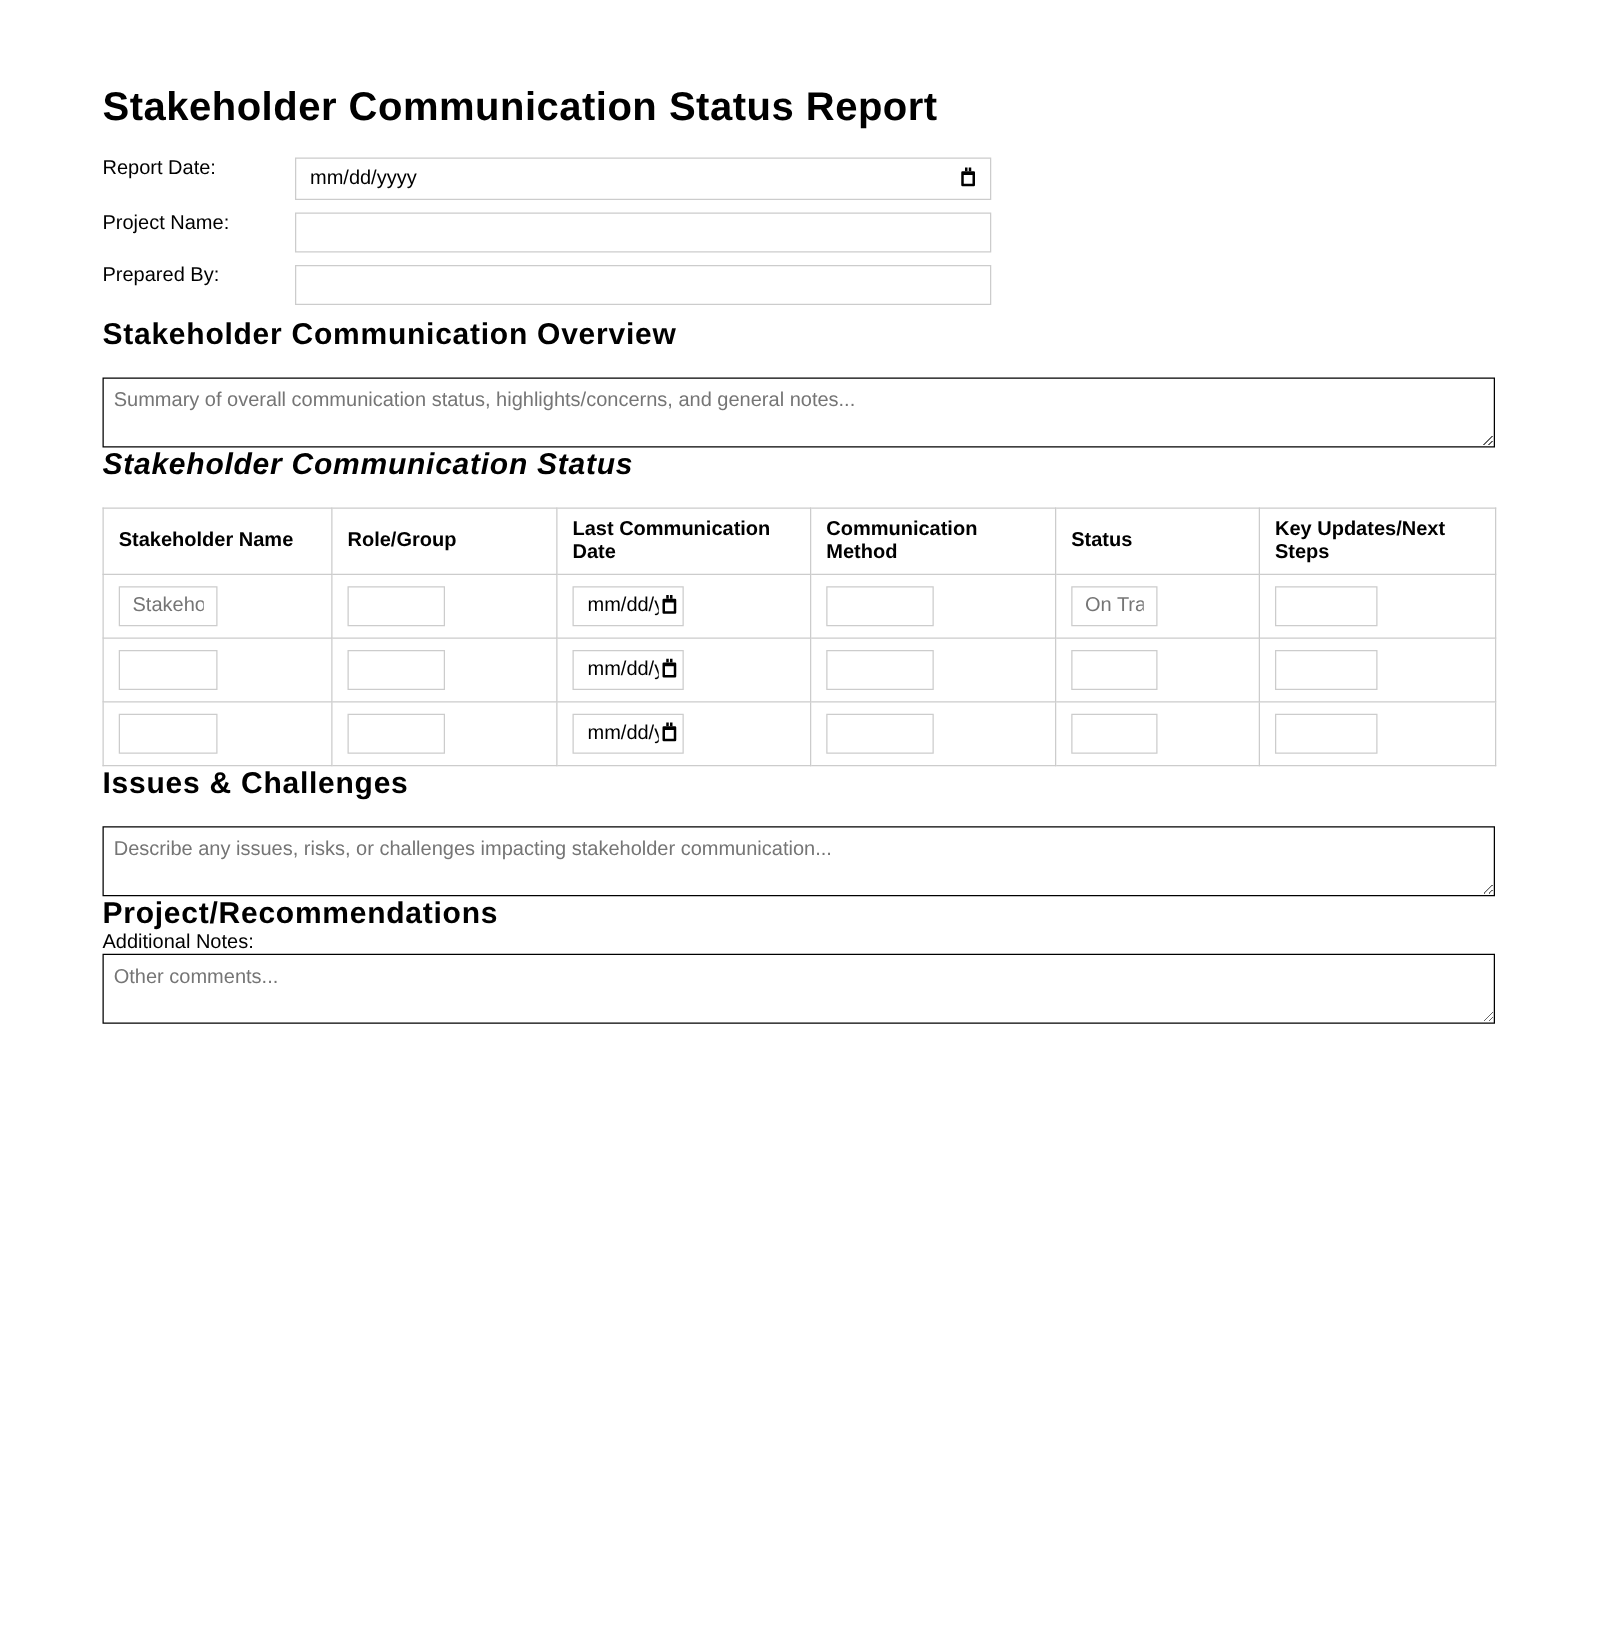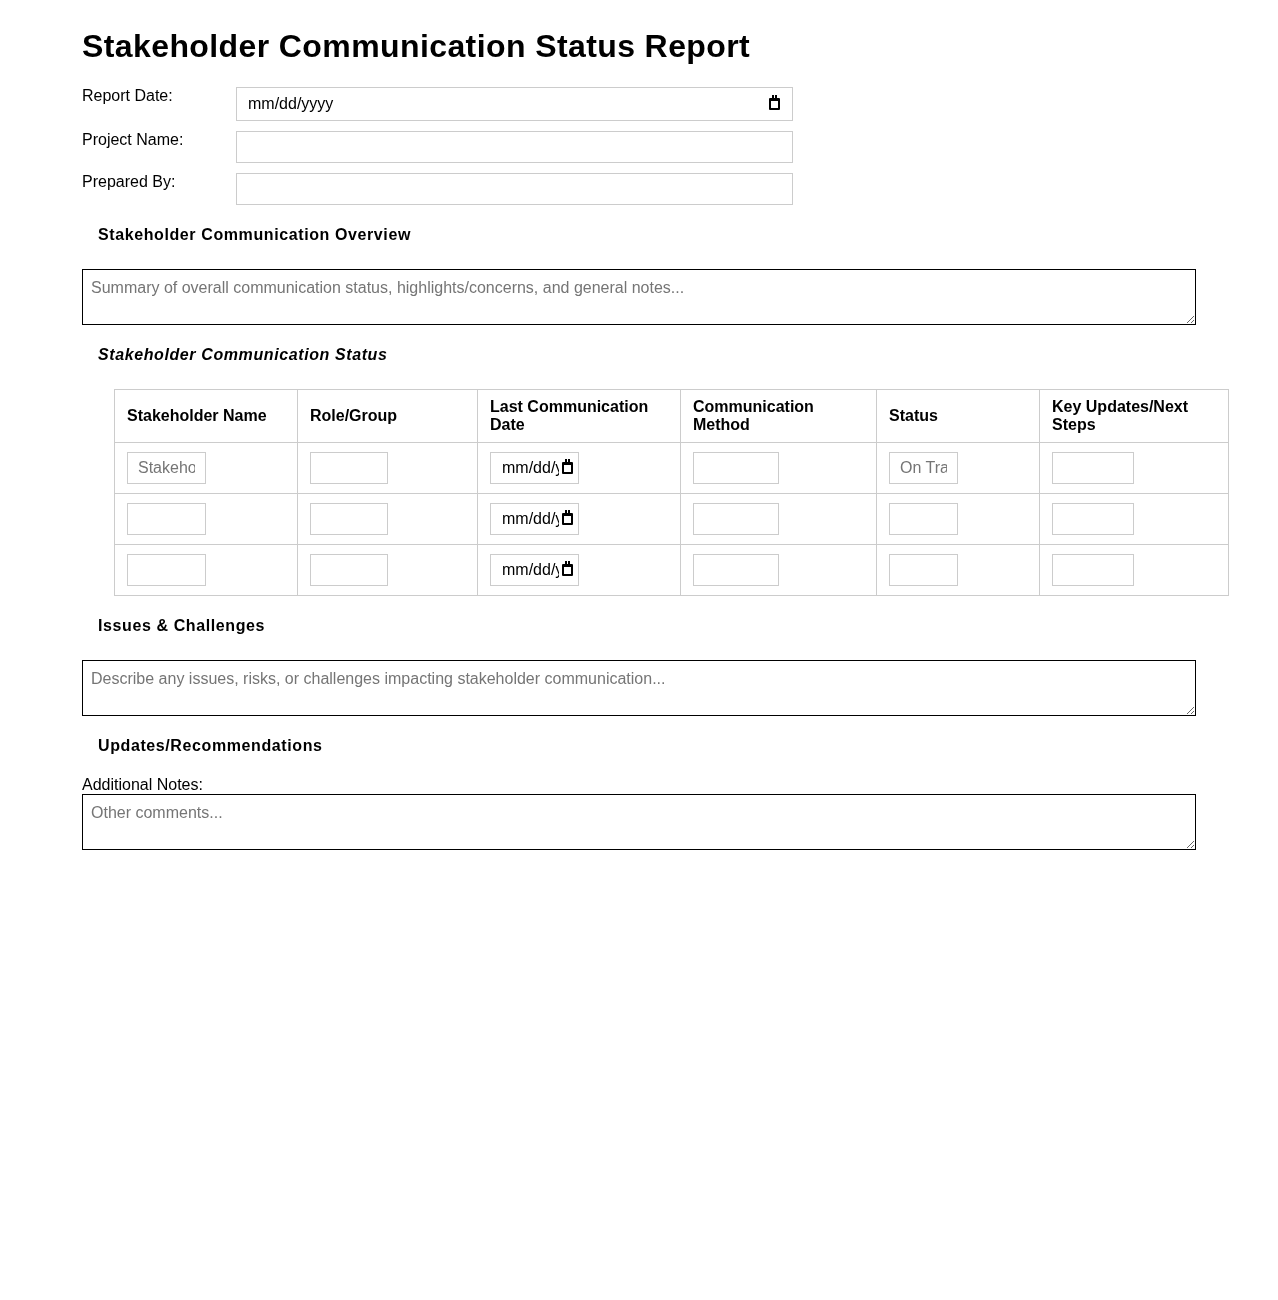--- a/index.html
+++ b/index.html
@@ -4,21 +4,21 @@
   <style>
     * { box-sizing: border-box; }
     html, body {
       margin: 0; padding: 0; background: #ffffff;
       width: 1278px; min-height: 1300px;
       font-family: "Liberation Sans", sans-serif;
       color: #000;
     }
     .page {
       position: relative;
-      padding: 23px 82px 0 82px;
+      padding: 62px 82px 0 82px;
       width: 1204px;
     }
     h1.title {
       margin: 0;
       font-size: 32px;
       font-weight: bold;
       line-height: 46px;
       letter-spacing: 0.4px;
     }
     .meta-row {
@@ -57,22 +57,22 @@
       border: 2px solid #000; border-top-width: 3px; border-radius: 1px;
       position: relative;
     }
     .cal-icon::before, .cal-icon::after {
       content: ""; position: absolute; top: -6px; width: 2px; height: 3px; background: #000;
     }
     .cal-icon::before { left: 1px; }
     .cal-icon::after { right: 1px; }
 
     h2.section {
-      margin: 16px;
-      font-size: 16px;
+      margin: 0;
+      font-size: 24px;
       font-weight: bold;
       letter-spacing: 0.6px;
       line-height: 28px;
     }
     .sec-overview { margin-top: 32px; }
     textarea.area {
       display: block;
       width: 1114px;
       height: 56px;
       margin-top: 20px;
@@ -86,21 +86,20 @@
       color: #000;
     }
     textarea.area::placeholder, input::placeholder { color: #757575; }
 
     .sec-status { margin-top: 32px; font-style: italic; }
     table.status-table {
       margin-top: 20px;
       border-collapse: collapse;
       width: 1114px;
       table-layout: fixed;
-      margin-left: 32px;
     }
     table.status-table th, table.status-table td {
       border: 1px solid #cccccc;
       padding: 0 12px;
       text-align: left;
       vertical-align: middle;
     }
     table.status-table th {
       height: 53px;
       font-size: 16px;
@@ -227,17 +226,17 @@
         <td><input type="text" class="cell-input w-method" style=""></td>
         <td><input type="text" class="cell-input w-status" placeholder="" style=""></td>
         <td><input type="text" class="cell-input w-updates" style=""></td>
       </tr>
     </tbody>
   </table>
 
   <h2 class="section sec-issues">Issues &amp; Challenges</h2>
   <textarea class="area" placeholder="Describe any issues, risks, or challenges impacting stakeholder communication..." style=""></textarea>
 
-  <h2 class="section sec-actions">Updates/Recommendations</h2>
+  <h2 class="section sec-actions">Project/Recommendations</h2>
 
   <div class="notes-label">Additional Notes:</div>
   <textarea class="area notes" placeholder="Other comments..." style=""></textarea>
 </div>
 
 </body></html>

